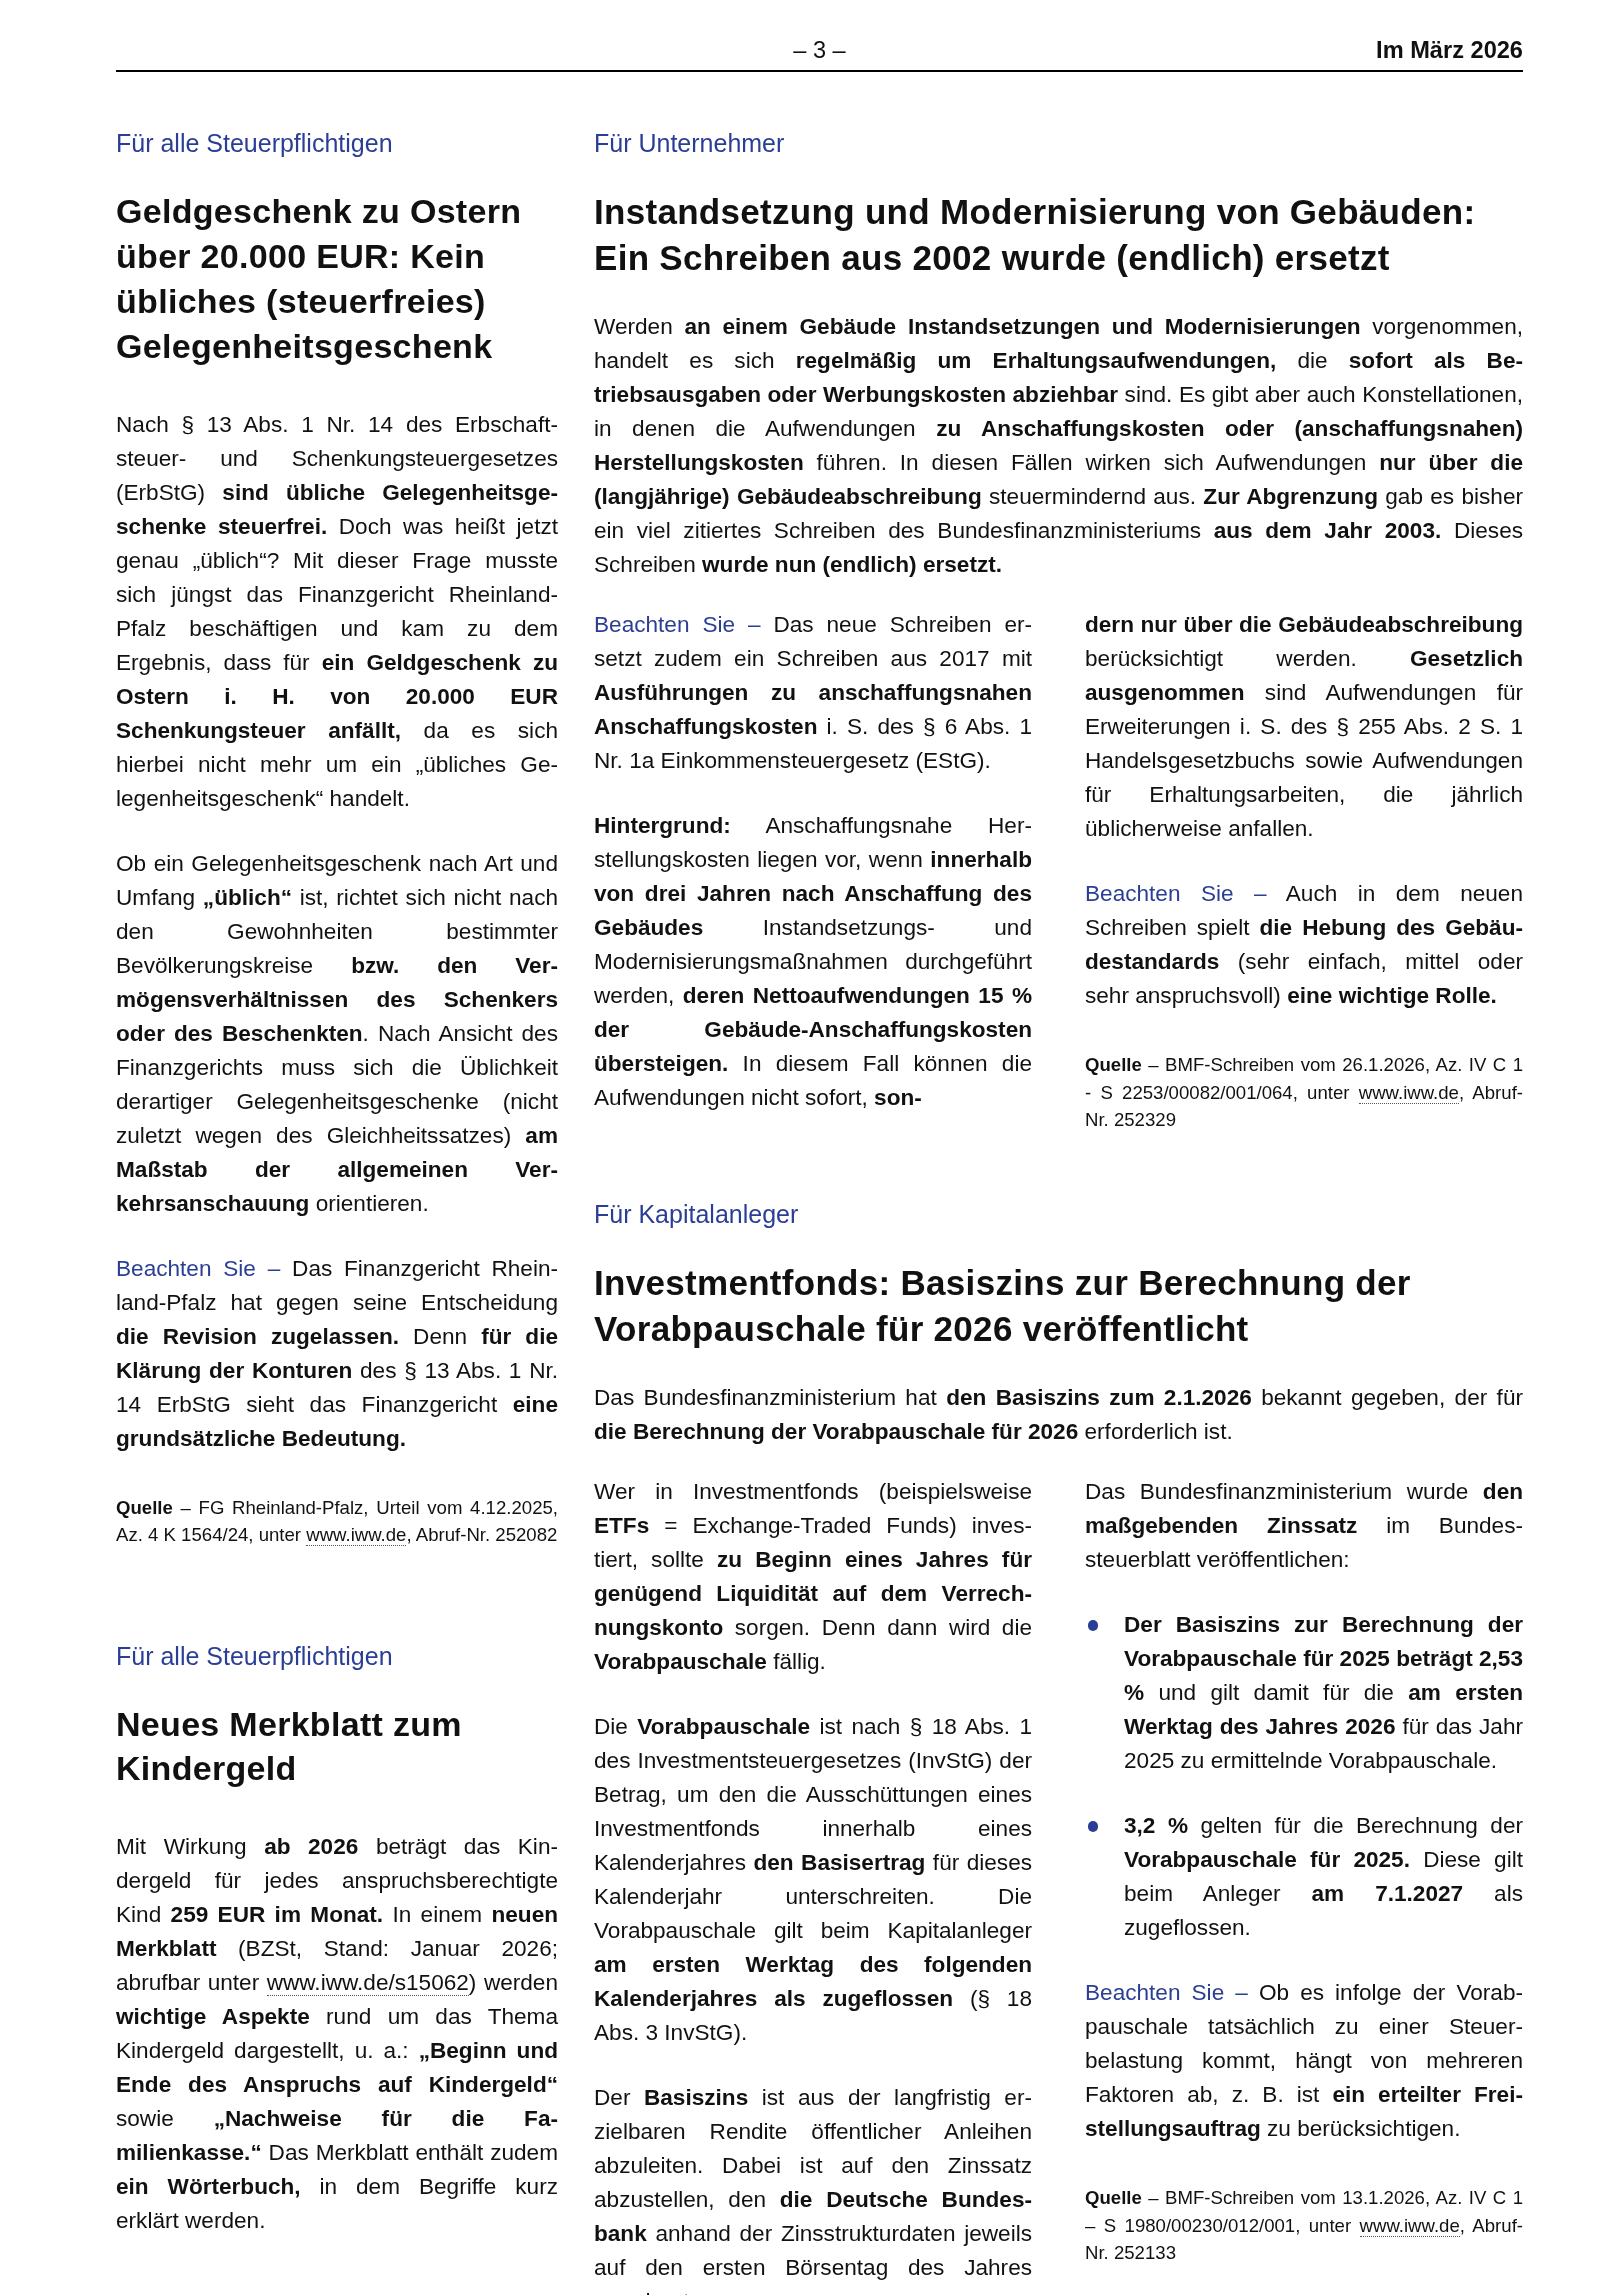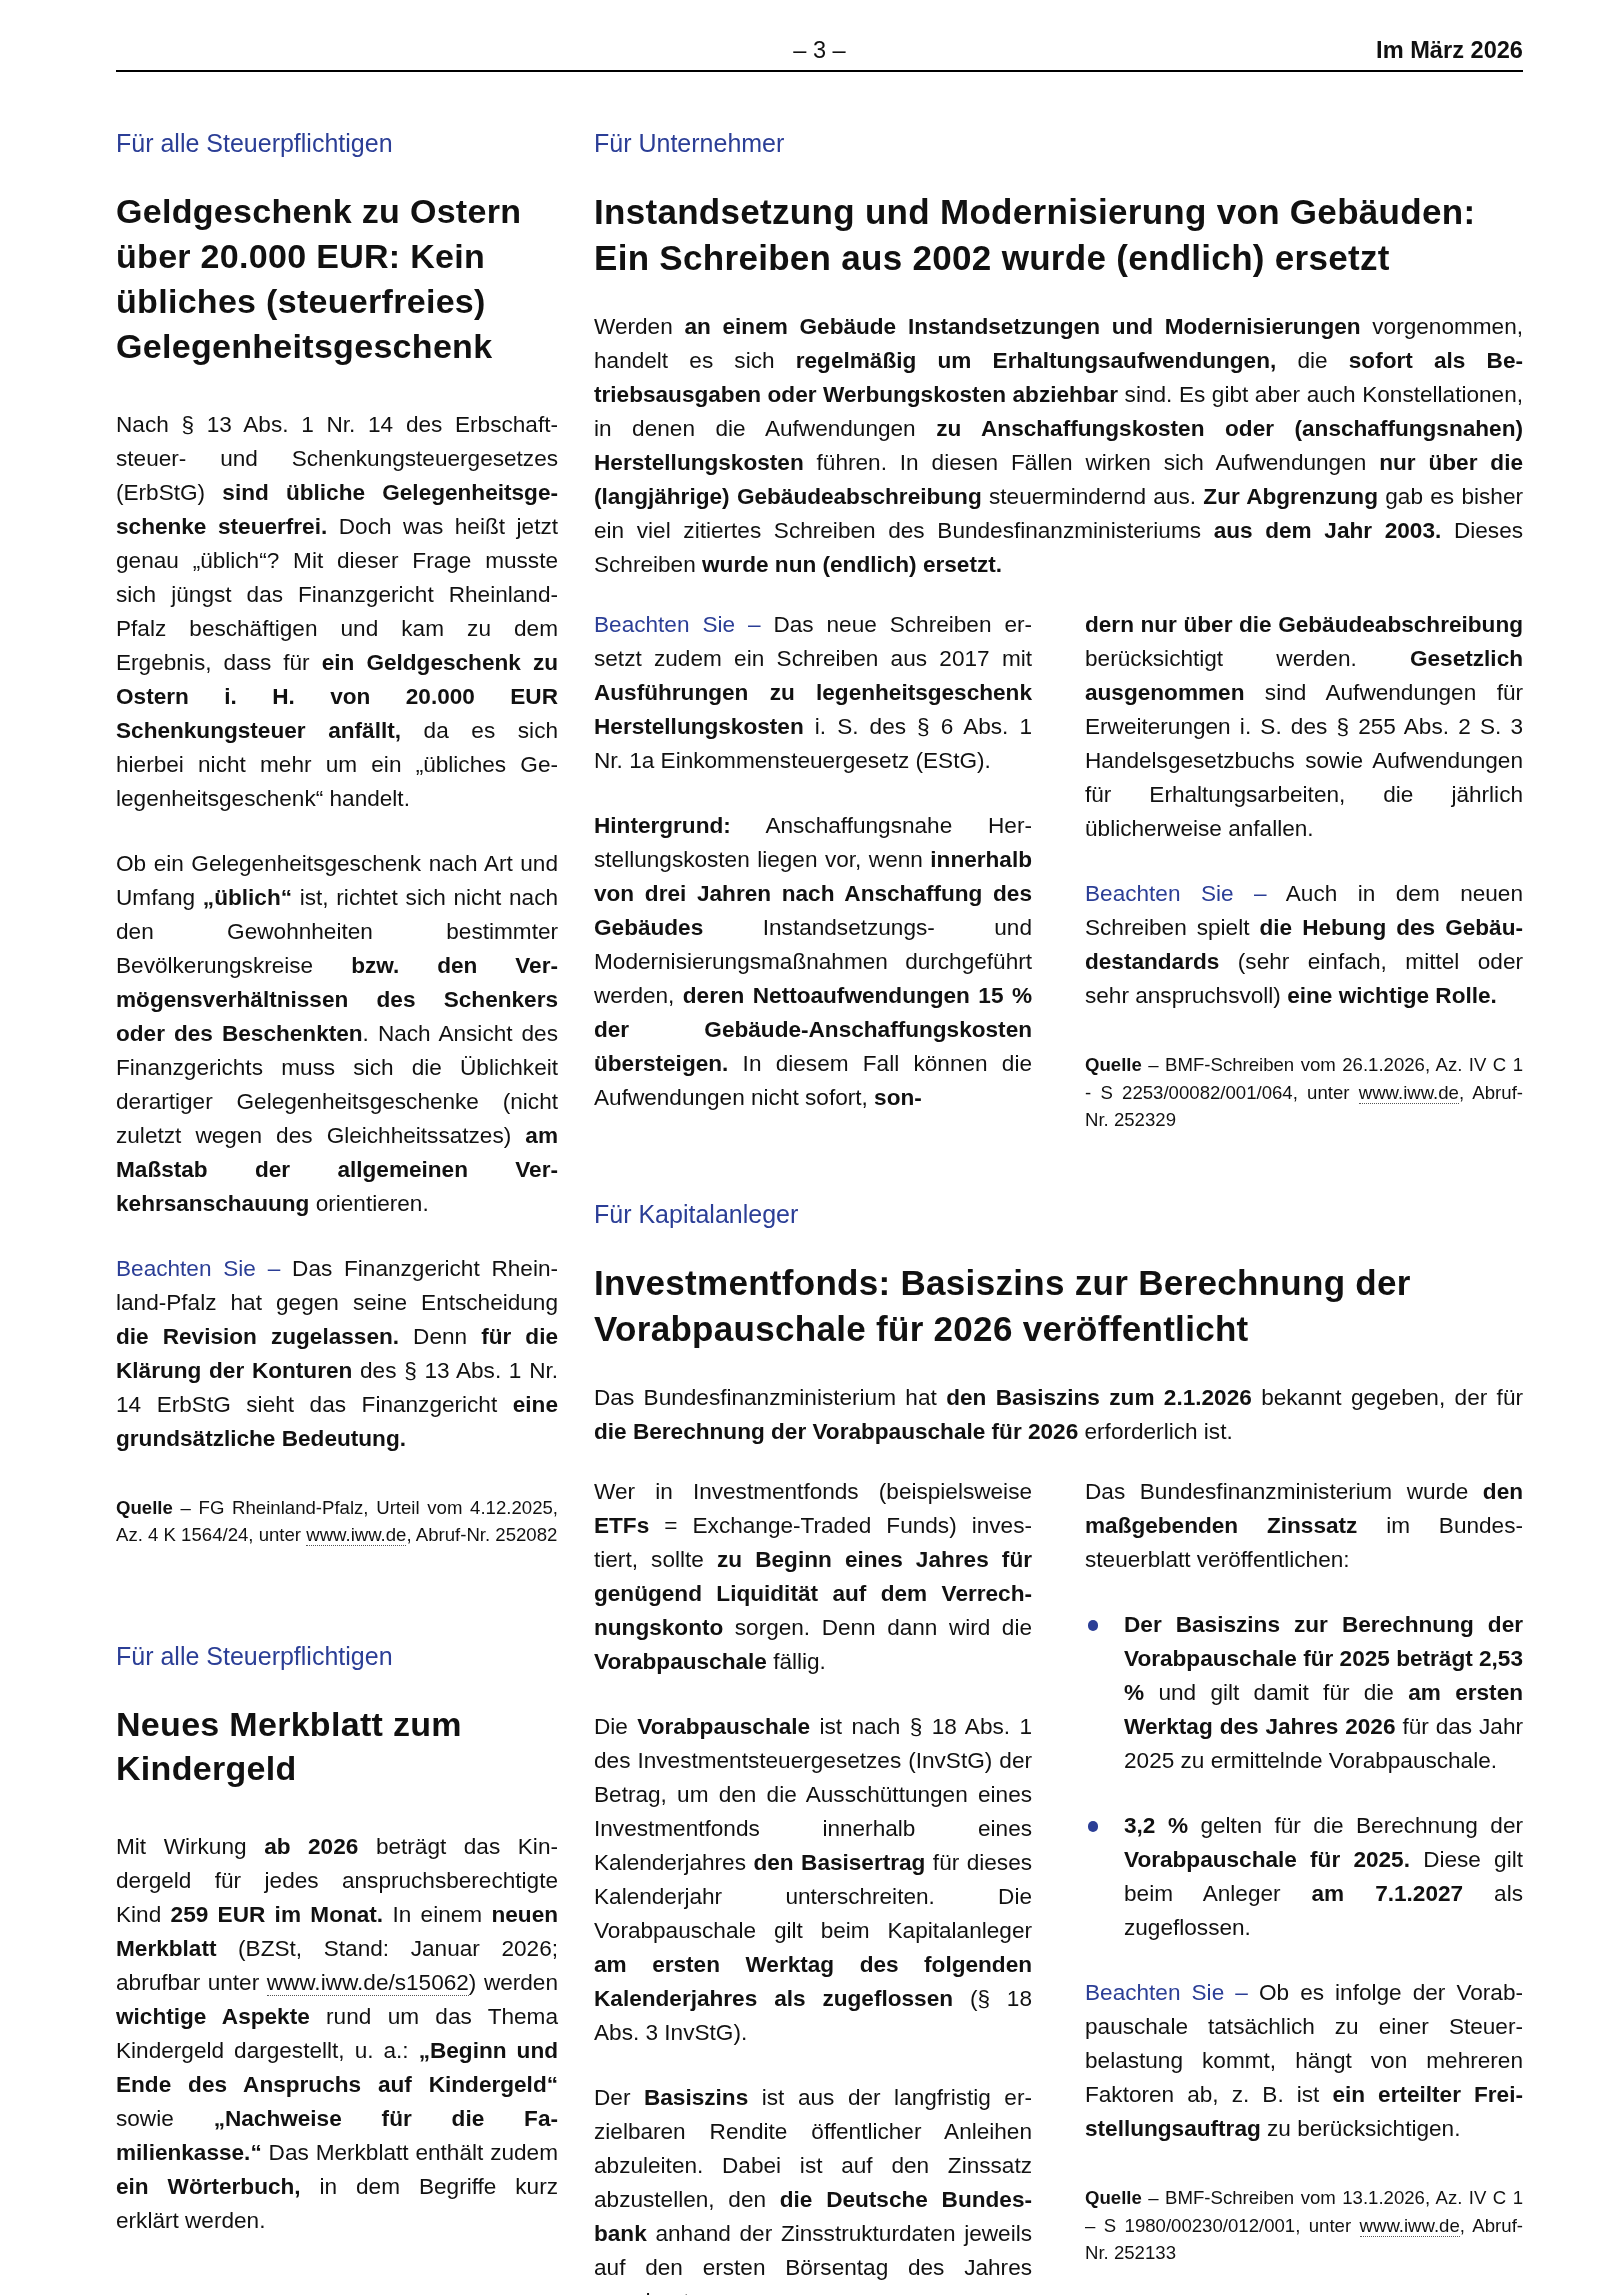--- a/index.html
+++ b/index.html
@@ -58,25 +58,25 @@
   </section>
 </div>
 
 <div class="col col-right">
   <section>
     <div class="category">Für Unternehmer</div>
     <h1 class="headline wide">Instandsetzung und Modernisierung von Gebäuden: Ein Schreiben aus 2002 wurde (endlich) ersetzt</h1>
     <p class="intro"><span>Werden </span><span class="bold">an einem Gebäude Instandsetzungen und Modernisierungen</span><span> vorgenom­men, handelt es sich </span><span class="bold">regelmäßig um Erhaltungsaufwendungen,</span><span> die </span><span class="bold">sofort als Be­triebsausgaben oder Werbungskosten abziehbar</span><span> sind. Es gibt aber auch Konstellati­onen, in denen die Aufwendungen </span><span class="bold">zu Anschaffungskosten oder (anschaffungsnahen) Herstellungskosten</span><span> führen. In diesen Fällen wirken sich Aufwendungen </span><span class="bold">nur über die (langjährige) Gebäudeabschreibung</span><span> steuermindernd aus. </span><span class="bold">Zur Abgrenzung</span><span> gab es bisher ein viel zitiertes Schreiben des Bundesfinanzministeriums </span><span class="bold">aus dem Jahr 2003.</span><span> Dieses Schreiben </span><span class="bold">wurde nun (endlich) ersetzt.</span></p>
     <div class="two-col">
       <div class="sub">
-        <p><span class="note-label">Beachten Sie</span><span class="note-dash"> – </span><span>Das neue Schreiben er­setzt zudem ein Schreiben aus 2017 mit </span><span class="bold">Ausführungen zu legenheitsgeschenk Herstellungskosten</span><span> i. S. des § 6 Abs. 1 Nr. 1a Einkommensteuergesetz (EStG).</span></p>
+        <p><span class="note-label">Beachten Sie</span><span class="note-dash"> – </span><span>Das neue Schreiben er­setzt zudem ein Schreiben aus 2017 mit </span><span class="bold">Ausführungen zu anschaffungsnahen Anschaffungskosten</span><span> i. S. des § 6 Abs. 1 Nr. 1a Einkommensteuergesetz (EStG).</span></p>
         <p><span class="bold">Hintergrund:</span><span> Anschaffungsnahe Her­stellungskosten liegen vor, wenn </span><span class="bold">inner­halb von drei Jahren nach Anschaffung des Gebäudes</span><span> Instandsetzungs- und Modernisierungsmaßnahmen durchge­führt werden, </span><span class="bold">deren Nettoaufwendun­gen 15 % der Gebäude-Anschaffungs­kosten übersteigen.</span><span> In diesem Fall kön­nen die Aufwendungen nicht sofort, </span><span class="bold">son-</span></p>
       </div>
       <div class="sub">
-        <p><span class="bold">dern nur über die Gebäudeabschrei­bung</span><span> berücksichtigt werden. </span><span class="bold">Gesetzlich ausgenommen</span><span> sind Aufwendungen für Erweiterungen i. S. des § 255 Abs. 2 S. 3 Handelsgesetzbuchs sowie Aufwen­dungen für Erhaltungsarbeiten, die jähr­lich üblicherweise anfallen.</span></p>
+        <p><span class="bold">dern nur über die Gebäudeabschrei­bung</span><span> berücksichtigt werden. </span><span class="bold">Gesetzlich ausgenommen</span><span> sind Aufwendungen für Erweiterungen i. S. des § 255 Abs. 2 S. 1 Handelsgesetzbuchs sowie Aufwen­dungen für Erhaltungsarbeiten, die jähr­lich üblicherweise anfallen.</span></p>
         <p><span class="note-label">Beachten Sie</span><span class="note-dash"> – </span><span>Auch in dem neuen Schreiben spielt </span><span class="bold">die Hebung des Gebäu­destandards</span><span> (sehr einfach, mittel oder sehr anspruchsvoll) </span><span class="bold">eine wichtige Rolle.</span></p>
         <p class="source"><span class="src-label">Quelle</span><span> – BMF-Schreiben vom 26.1.2026, Az. IV C 1 - S 2253/00082/001/064, unter </span><span class="link">www.iww.de</span><span>, Abruf-Nr. 252329</span></p>
       </div>
     </div>
   </section>
 
   <section style="margin-top:65px;">
     <div class="category">Für Kapitalanleger</div>
     <h1 class="headline wide">Investmentfonds: Basiszins zur Berechnung der Vorabpauschale für 2026 veröffentlicht</h1>
     <p class="intro"><span>Das Bundesfinanzministerium hat </span><span class="bold">den Basiszins zum 2.1.2026</span><span> bekannt gegeben, der für </span><span class="bold">die Berechnung der Vorabpauschale für 2026</span><span> erforderlich ist.</span></p>

